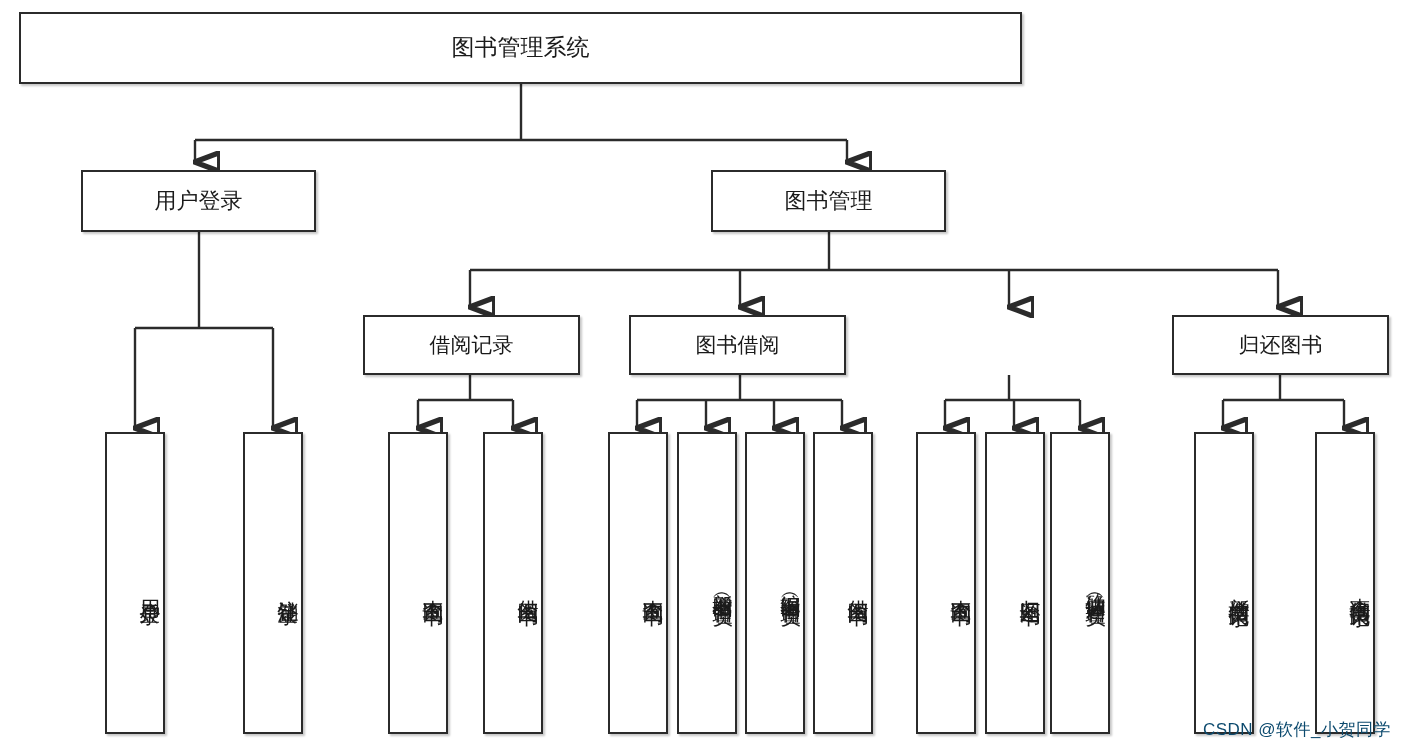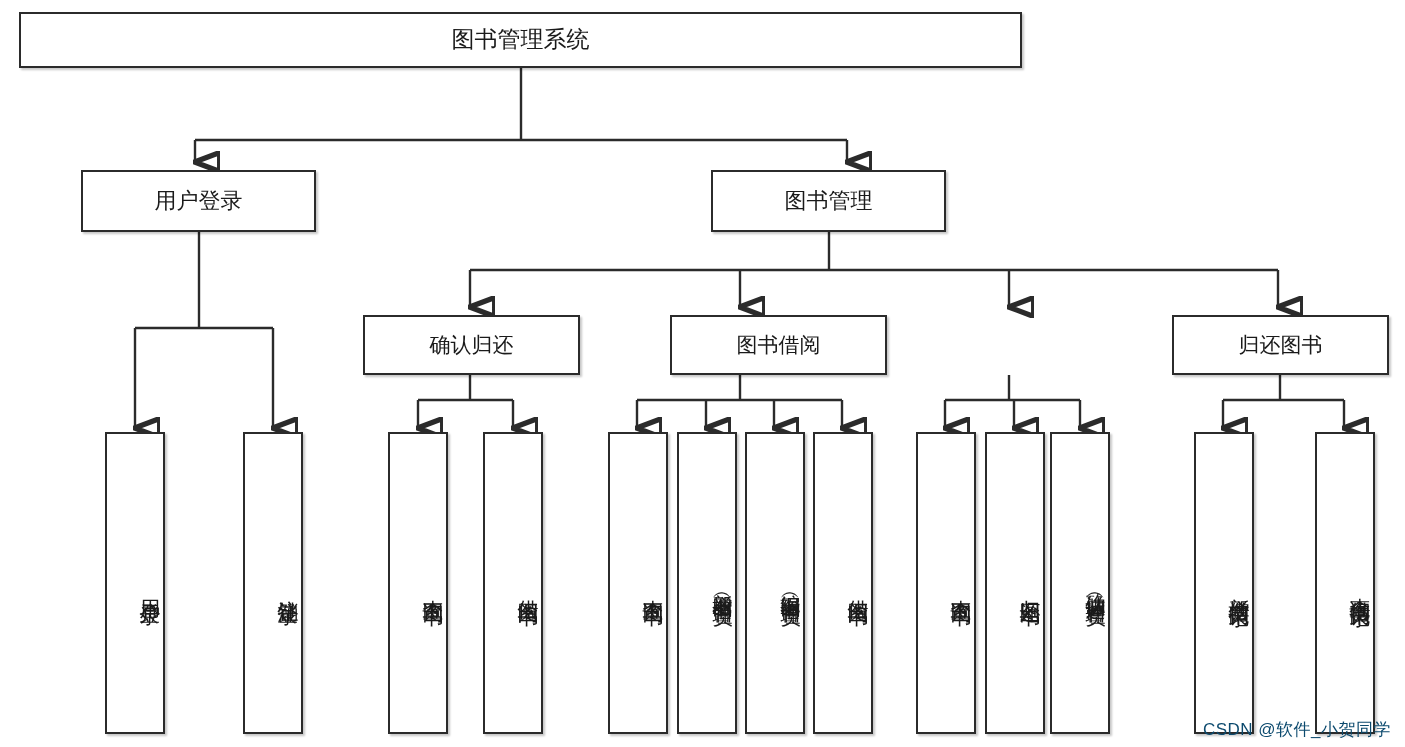--- a/index.html
+++ b/index.html
@@ -115,29 +115,29 @@
     <path d="M 945 400 L 945 428" marker-end="url(#arrow)"></path>
     <path d="M 1014 400 L 1014 428" marker-end="url(#arrow)"></path>
     <path d="M 1080 400 L 1080 428" marker-end="url(#arrow)"></path>
 
     <path d="M 1280 375 L 1280 400"></path>
     <path d="M 1223 400 L 1344 400"></path>
     <path d="M 1223 400 L 1223 428" marker-end="url(#arrow)"></path>
     <path d="M 1344 400 L 1344 428" marker-end="url(#arrow)"></path>
   </svg>
 
-  <div class="node root" style="left:19px; top:12px; width:1003px; height:56px;">图书管理系统</div>
+  <div class="node root" style="left:19px; top:12px; width:1003px; height:72px;">图书管理系统</div>
 
   <div class="node level2" style="left:81px; top:170px; width:235px; height:62px;">用户登录</div>
 
   <div class="node level2" style="left:711px; top:170px; width:235px; height:62px;">图书管理</div>
 
-  <div class="node level3" style="left:363px; top:315px; width:217px; height:60px;">确认归还</div>
+  <div class="node level3" style="left:363px; top:315px; width:217px; height:60px;">借阅记录</div>
 
-  <div class="node level3" style="left:670px; top:315px; width:217px; height:60px;">图书借阅</div>
+  <div class="node level3" style="left:629px; top:315px; width:217px; height:60px;">图书借阅</div>
 
 
   <div class="node level3" style="left:1172px; top:315px; width:217px; height:60px;">归还图书</div>
 
   <div class="node leaf" style="left:105px; top:432px; width:60px; height:302px;">用户登录</div>
 
   <div class="node leaf" style="left:243px; top:432px; width:60px; height:302px;">注销登录</div>
 
   <div class="node leaf" style="left:388px; top:432px; width:60px; height:302px;">查询图书</div>
 

